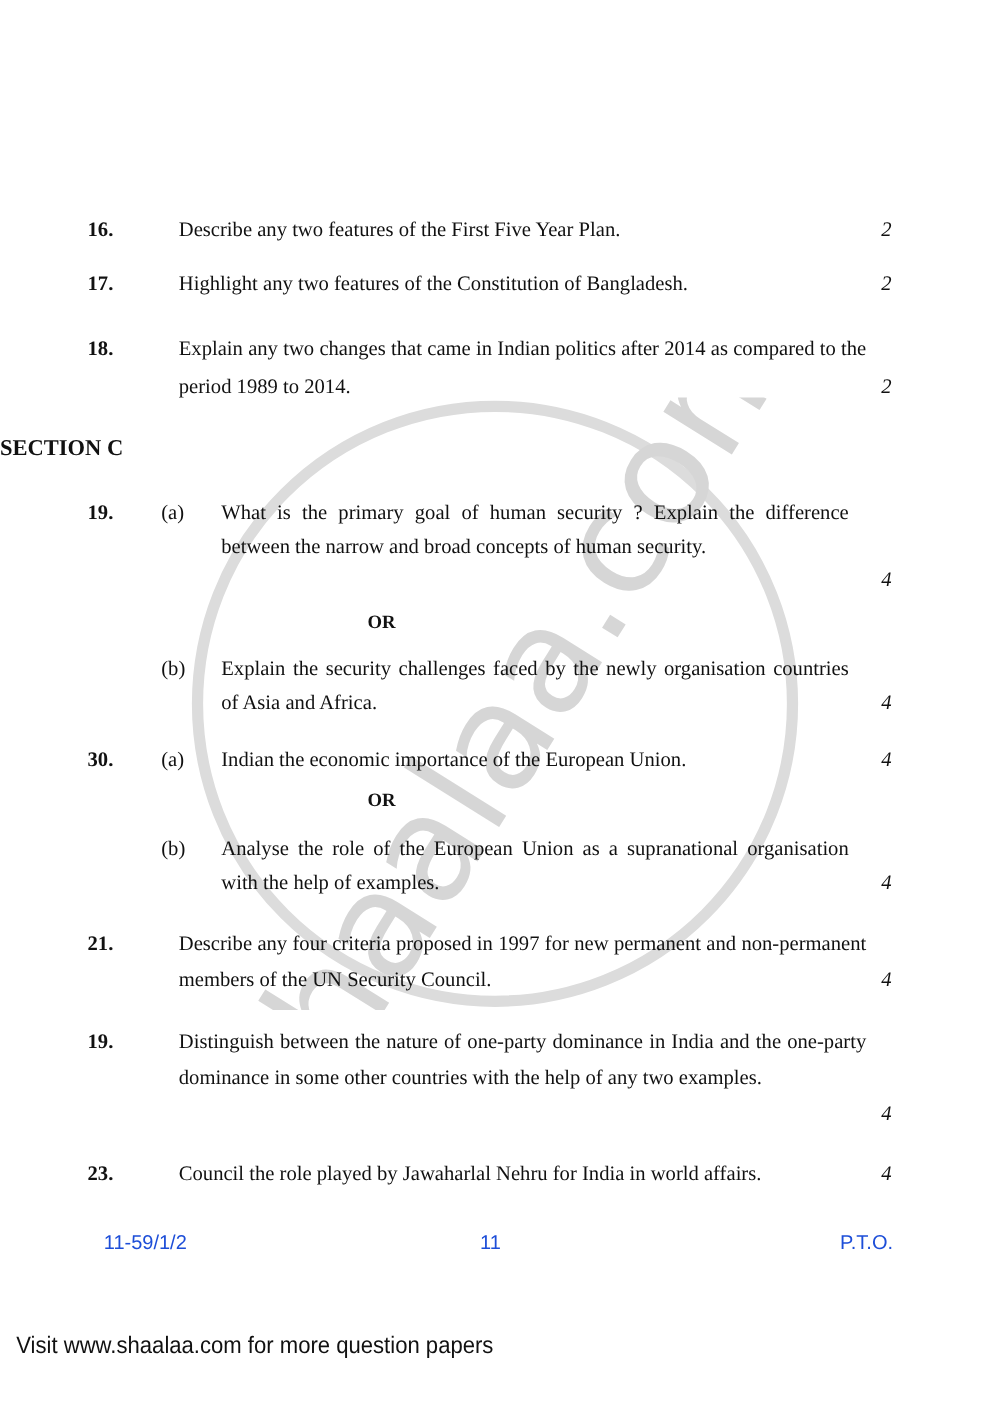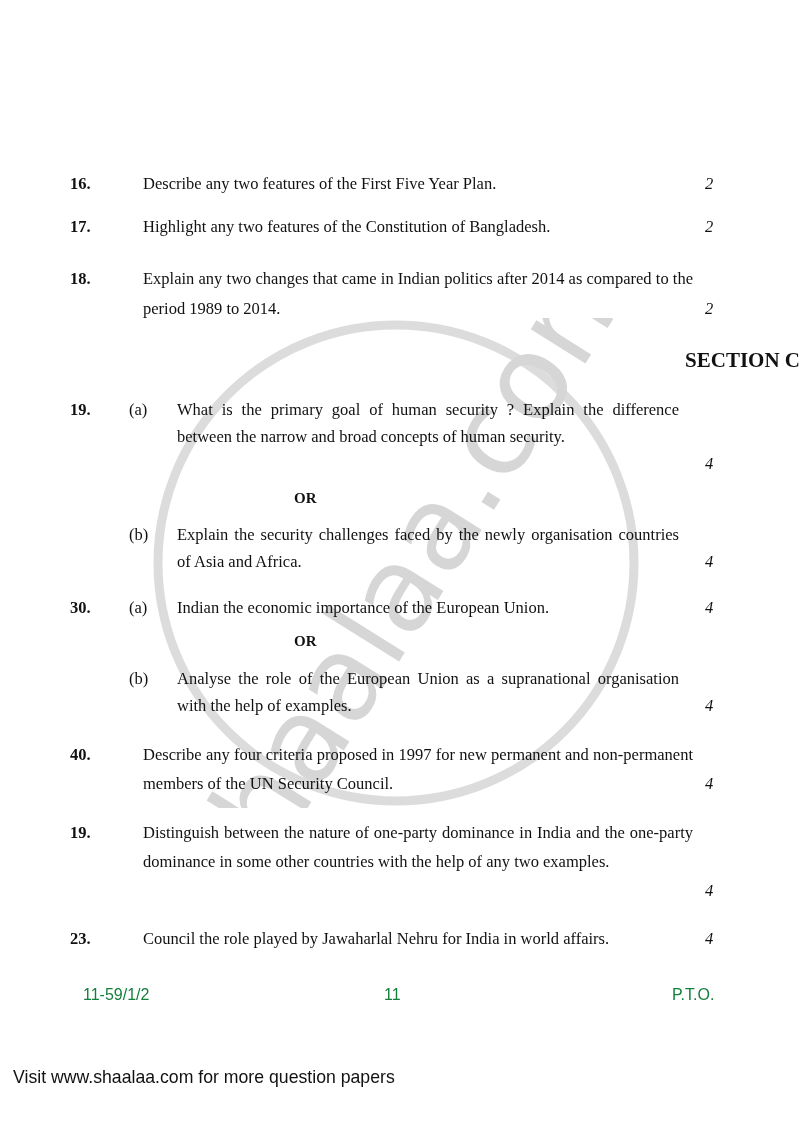--- a/index.html
+++ b/index.html
@@ -12,23 +12,23 @@
   .watermark {
     position: absolute; left: 151px; top: 318px; width: 490px; height: 490px;
     pointer-events: none; z-index: 0;
   }
   .q { position: absolute; left: 0; width: 800px; z-index: 1; font-size: 15.5px; line-height: 28px; }
   .qnum { position: absolute; left: 70px; font-weight: bold; font-family: Liberation Serif, serif; font-size: 16.5px; }
   .qtext { position: absolute; left: 143px; width: 550px; text-align: justify; text-align-last: left; font-family: "Liberation Serif", serif; font-size: 16.5px; }
   .sub { position: absolute; left: 129px; font-family: "Liberation Serif", serif; font-size: 16.5px; }
   .subtext { position: absolute; left: 177px; width: 502px; text-align: justify; text-align-last: left; font-family: "Liberation Serif", serif; font-size: 16.5px; }
   .marks { position: absolute; left: 705px; font-style: italic; font-family: "Liberation Serif", serif; font-size: 16.5px; }
-  .section { position: absolute; left: 0; width: 800px; text-align: right; top: 348px; font-weight: bold; font-family: "Liberation Serif", serif; font-size: 21px; z-index: 1; }
+  .section { position: absolute; left: 0; width: 800px; text-align: left; top: 348px; font-weight: bold; font-family: "Liberation Serif", serif; font-size: 18px; z-index: 1; }
   .or { position: absolute; left: 294px; font-weight: bold; font-family: "Liberation Serif", serif; font-size: 15px; z-index: 1; }
-  .footer { position: absolute; top: 986px; font-family: "Liberation Sans", sans-serif; font-size: 16px; color: #15803d; z-index: 1; }
+  .footer { position: absolute; top: 986px; font-family: "Liberation Sans", sans-serif; font-size: 16px; color: #1d4ed8; z-index: 1; }
   .visit { position: absolute; left: 13px; top: 1066px; font-family: "Liberation Sans", sans-serif; font-size: 19px; color: #111; transform: scaleX(0.93); transform-origin: left; }
 </style>
 </head>
 <body>
 
 <div class="page">
 
   <svg class="watermark" viewBox="0 0 490 490">
     <circle cx="245" cy="245" r="238" fill="none" stroke="#dcdcdc" stroke-width="9"></circle>
     <text x="245" y="300" text-anchor="middle" font-family="DejaVu Sans, sans-serif" font-size="118" fill="#d6d6d6" transform="rotate(-58 245 245)">shaalaa.com</text>
@@ -74,21 +74,21 @@
     <span class="marks">4</span>
   </div>
   <div class="or" style="top:633px">OR</div>
   <div class="q" style="top:665px; line-height:27px">
     <span class="sub">(b)</span>
     <span class="subtext">Analyse the role of the European Union as a supranational organisation with the help of examples.</span>
     <span class="marks" style="top:27px">4</span>
   </div>
 
   <div class="q" style="top:740px; line-height:29px">
-    <span class="qnum">40.</span>
+    <span class="qnum">21.</span>
     <span class="qtext">Describe any four criteria proposed in 1997 for new permanent and non-permanent members of the UN Security Council.</span>
     <span class="marks" style="top:29px">4</span>
   </div>
 
   <div class="q" style="top:818px; line-height:29px">
     <span class="qnum">19.</span>
     <span class="qtext">Distinguish between the nature of one-party dominance in India and the one-party dominance in some other countries with the help of any two examples.</span>
     <span class="marks" style="top:58px">4</span>
   </div>
 

